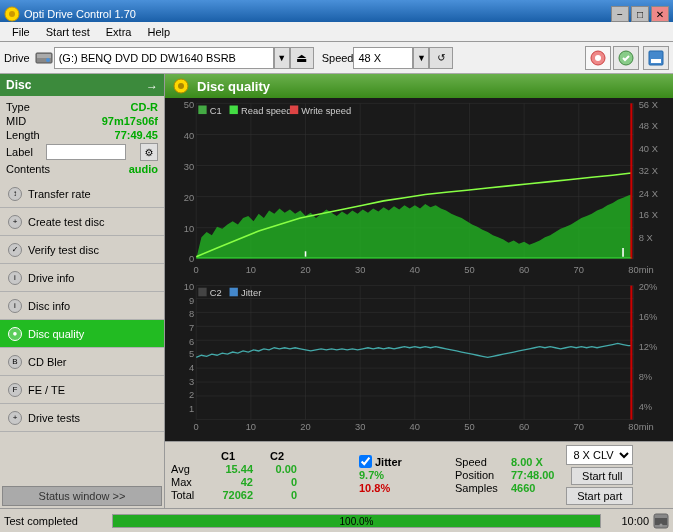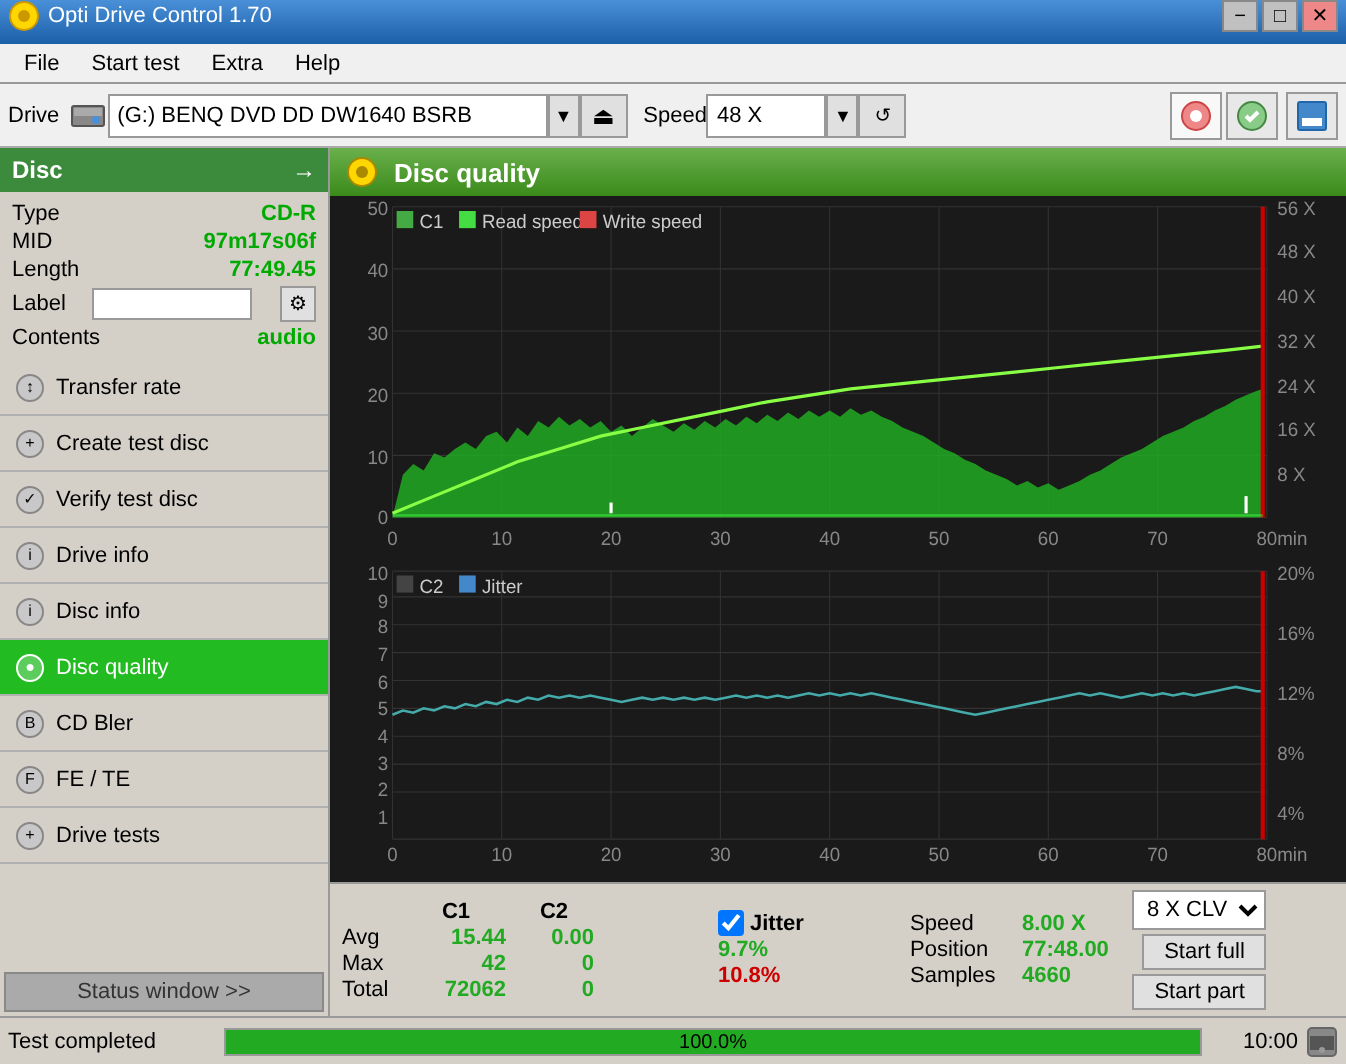--- a/index.html
+++ b/index.html
@@ -1,19 +1,19 @@
 <!DOCTYPE html>
 <html><head>
   <meta charset="utf-8">
   <style>
     * { box-sizing: border-box; margin: 0; padding: 0; }
     body { font-family: 'Segoe UI', Tahoma, Arial, sans-serif; font-size: 11px; background: #d4d0c8; width: 673px; height: 532px; overflow: hidden; }
 
     
-    .title-bar { background: linear-gradient(to bottom, #4a90d9 0%, #1a5fa8 100%); color: white; height: 22px; display: flex; align-items: flex-start; justify-content: space-between; padding: 0 4px; }
+    .title-bar { background: linear-gradient(to bottom, #4a90d9 0%, #1a5fa8 100%); color: white; height: 22px; display: flex; align-items: flex-end; justify-content: space-between; padding: 0 4px; }
     .title-bar-buttons { display: flex; gap: 2px; }
     .title-bar-btn { width: 18px; height: 16px; background: #c0c0c0; border: 1px solid #888; display: flex; align-items: center; justify-content: center; font-size: 10px; cursor: pointer; color: #000; }
 
     
     .menu-bar { background: #f0f0f0; height: 20px; display: flex; align-items: center; padding: 0 4px; border-bottom: 1px solid #999; }
     .menu-item { padding: 2px 8px; font-size: 11px; cursor: pointer; color: #000; }
 
     
     .drive-bar { background: #f0f0f0; height: 32px; display: flex; align-items: center; padding: 2px 4px; border-bottom: 1px solid #aaa; gap: 0; }
     .drive-label { font-size: 11px; margin-right: 4px; }

